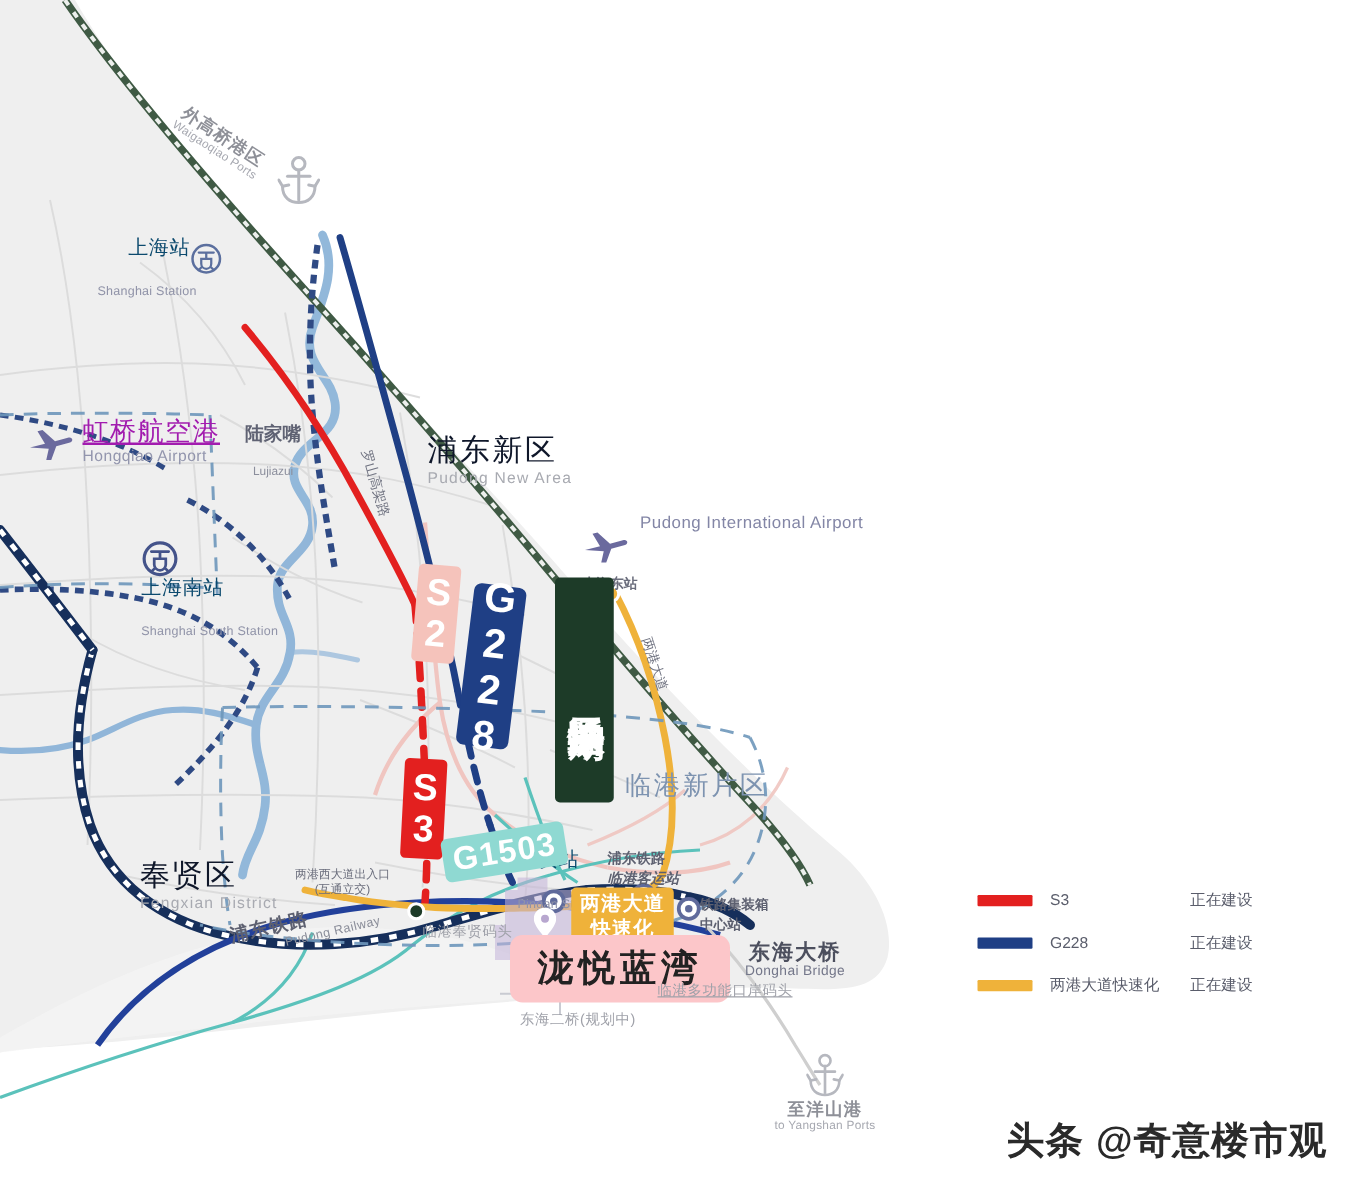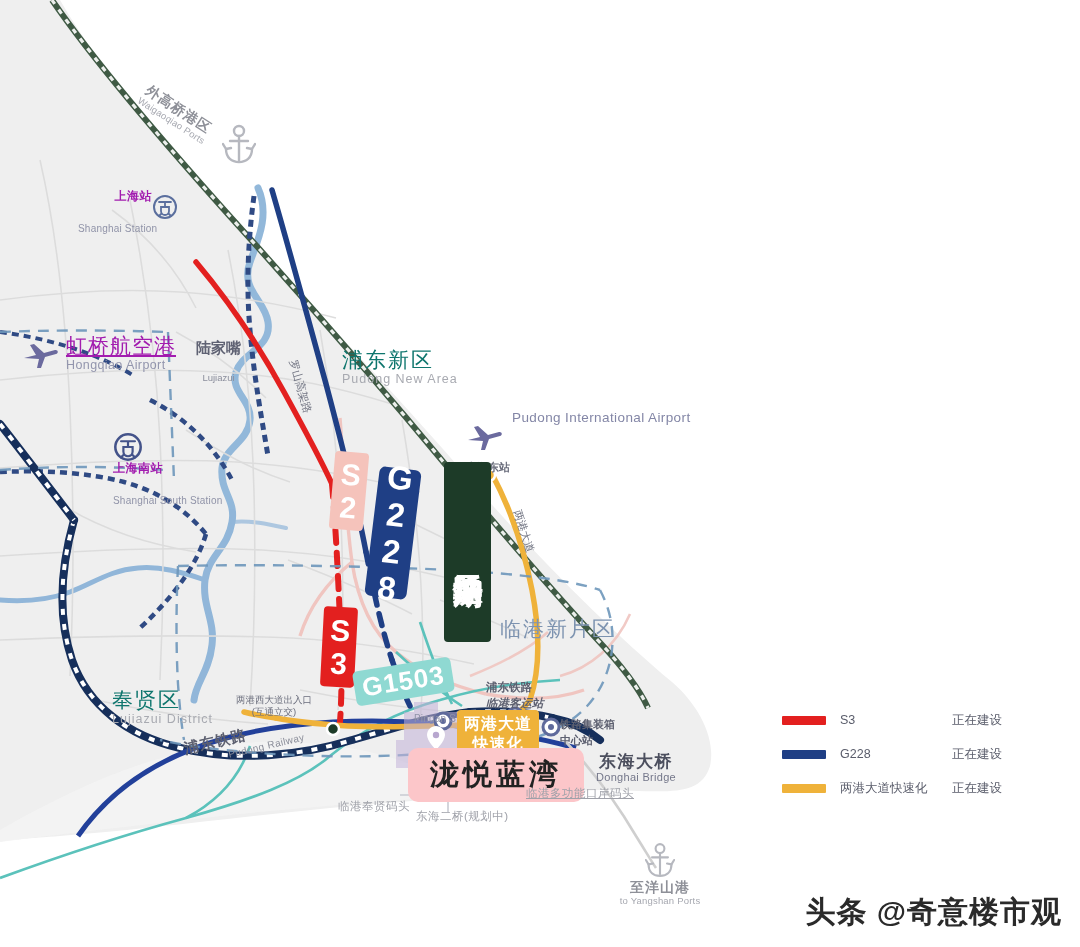--- a/index.html
+++ b/index.html
@@ -9,30 +9,30 @@
     position:relative;width:1080px;height:947px;overflow:hidden;
     background:#ffffff;
   }
   #map-svg{position:absolute;left:0;top:0;width:1080px;height:947px;}
 
   
   .lbl{position:absolute;white-space:nowrap;line-height:1.12;}
   .lbl .cn{display:block;}
   .lbl .en{display:block;}
 
-  .place-district .cn{font-size:21px;color:#0f766e;letter-spacing:2px;}
+  .place-district .cn{font-size:24px;color:#0f172a;letter-spacing:2px;}
   .place-district .en{font-size:12.5px;color:#a8aab1;letter-spacing:1px;}
 
   .place-airport .cn{font-size:21px;color:#a21caf;letter-spacing:1px;text-decoration:underline;}
   .place-airport .en{font-size:12.5px;color:#9295ad;letter-spacing:.4px;}
 
   .place-airport-big .cn{font-size:21px;color:#6d6f93;letter-spacing:1.5px;}
   .place-airport-big .en{font-size:13.5px;color:#8386a6;letter-spacing:.4px;}
 
-  .place-station .cn{font-size:12px;color:#a21caf;font-weight:700;letter-spacing:.5px;}
+  .place-station .cn{font-size:16px;color:#0c4a6e;font-weight:400;letter-spacing:.5px;}
   .place-station .en{font-size:10px;color:#9093a8;letter-spacing:.2px;margin-top:20px;}
 
   .place-tiny{font-size:11px;color:#6a6d7c;font-weight:600;}
   .place-lujiazui .cn{font-size:15px;color:#5f6273;font-weight:700;}
   .place-lujiazui .en{font-size:9.5px;color:#8b8e9c;margin-top:16px;}
 
   .place-lingang{font-size:21px;color:#7d93b0;letter-spacing:2px;}
 
   .port-label{text-align:center;}
   .port-label .cn{font-size:14px;color:#8e9098;font-weight:600;letter-spacing:1px;}
@@ -321,21 +321,21 @@
   <div class="lbl place-tiny" style="left:466px;top:461px;">
     <span>上海东站</span>
   </div>
 
   <div class="lbl place-lingang" style="left:500px;top:617px;">
     <span>临港新片区</span>
   </div>
 
   <div class="lbl place-district" style="left:112px;top:688px;">
     <span class="cn">奉贤区</span>
-    <span class="en">Lujiazui  District</span>
+    <span class="en">Fengxian  District</span>
   </div>
 
   <div class="lbl place-station" style="left:414px;top:680px;">
     <span class="cn">平安站</span>
     <span class="en">Pingan Station</span>
   </div>
 
   <div class="lbl bridge-label" style="left:596px;top:752px;">
     <span class="cn">东海大桥</span>
     <span class="en">Donghai Bridge</span>
@@ -410,21 +410,21 @@
 
   <svg class="icon-abs" style="left:427px;top:726px;" width="18" height="24" viewBox="0 0 18 24">
     <path d="M9,0 C4,0 0,4 0,9 C0,15 9,24 9,24 C9,24 18,15 18,9 C18,4 14,0 9,0 Z" fill="#ffffff"></path>
     <circle cx="9" cy="9" r="3.2" fill="#b8a7cf"></circle>
   </svg>
 
   <div class="project-box" style="left:408px;top:748px;">
     <span>泷悦蓝湾</span>
   </div>
 
-  <div class="lbl dock-label" style="left:338px;top:800px;">
+  <div class="lbl dock-label" style="left:338px;top:740px;">
     <span>临港奉贤码头</span>
   </div>
   <div class="lbl dock-label" style="left:526px;top:787px;text-decoration:underline;">
     <span>临港多功能口岸码头</span>
   </div>
   <div class="lbl dock-label" style="left:416px;top:810px;">
     <span>东海二桥(规划中)</span>
   </div>
 
   <div id="legend">

